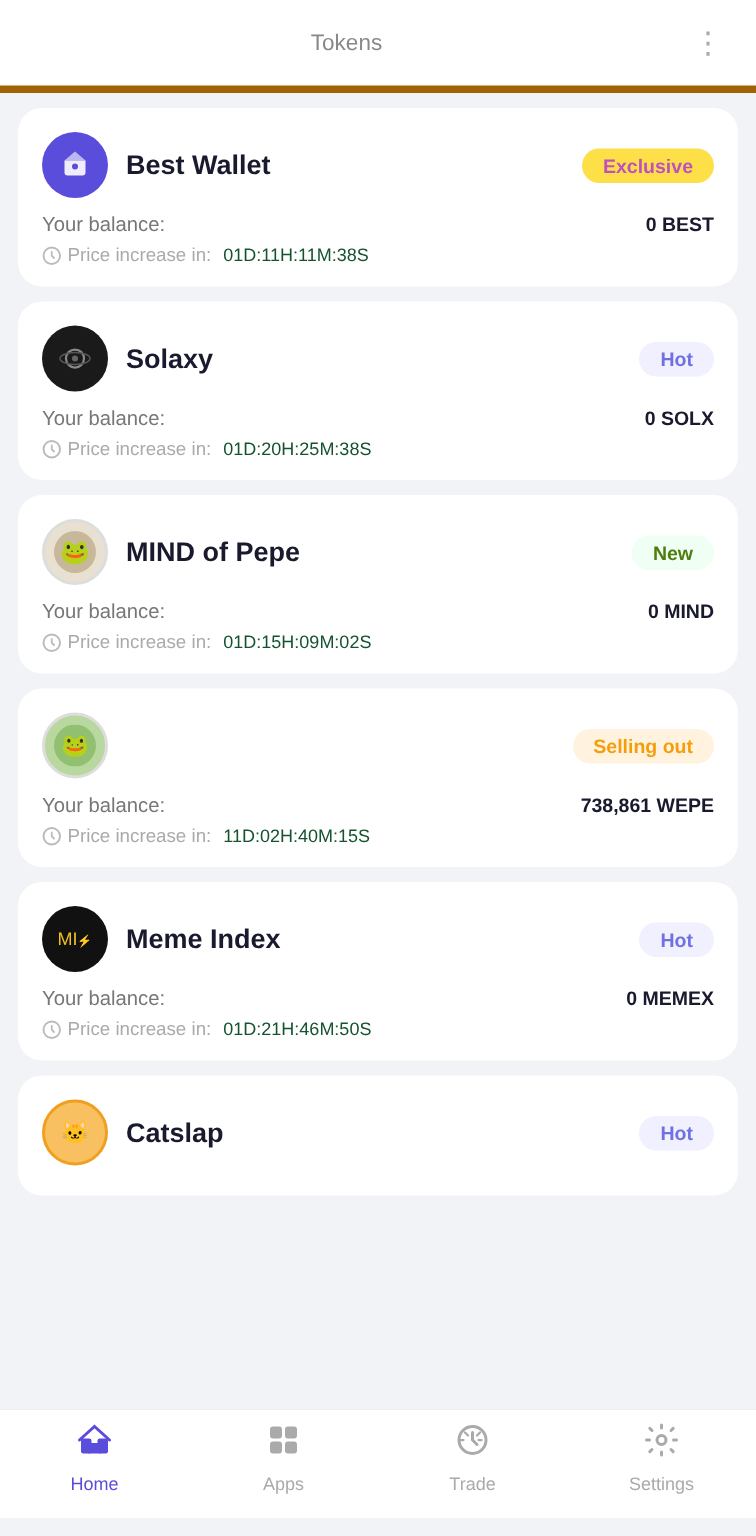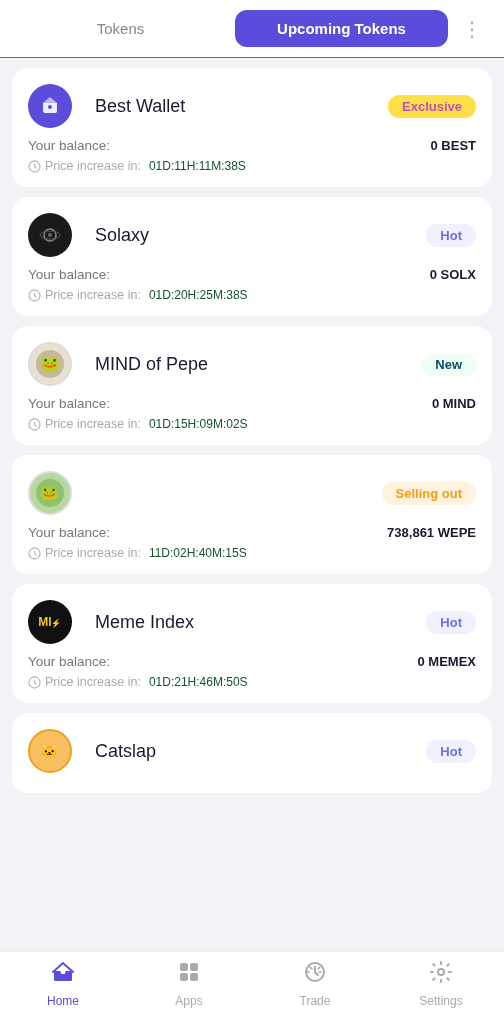--- a/index.html
+++ b/index.html
@@ -13,21 +13,21 @@
       flex-direction: column;
     }
 
     
     .tab-switcher {
       display: flex;
       align-items: center;
       background: #fff;
       padding: 10px 14px;
       gap: 8px;
-      border-bottom: 1px solid #a16207;
+      border-bottom: 5px solid #a16207;
     }
     .tab-btn {
       flex: 1;
       padding: 10px 0;
       border-radius: 12px;
       border: none;
       cursor: pointer;
       font-size: 15px;
       font-weight: 500;
     }
@@ -88,42 +88,41 @@
       border-radius: 50%;
       display: flex;
       align-items: center;
       justify-content: center;
       font-size: 22px;
       overflow: hidden;
       flex-shrink: 0;
     }
     .token-name {
       font-size: 18px;
-      font-weight: 400;
+      font-weight: 700;
       color: #1a1a2e;
-      margin-left: 11px;
     }
 
     .badge {
       border-radius: 20px;
       padding: 4px 14px;
       font-size: 13px;
       font-weight: 600;
     }
     .badge-exclusive {
       background: #fde047;
       color: #c050c0;
     }
     .badge-hot {
       background: #f0f0ff;
       color: #7070e0;
     }
     .badge-new {
       background: #f0fff4;
-      color: #0c4a6e;
+      color: #4d7c0f;
     }
     .badge-selling {
       background: #fff3e0;
       color: #f59e0b;
     }
 
     .token-row {
       display: flex;
       align-items: center;
       justify-content: space-between;
@@ -159,21 +158,21 @@
 
     
     .bottom-nav {
       display: flex;
       align-items: center;
       justify-content: space-around;
       background: #fff;
       border-top: 1px solid #eee;
       padding: 8px 0 16px;
       position: sticky;
-      bottom: 0;
+      bottom: 12px;
     }
     .nav-item {
       display: flex;
       flex-direction: column;
       align-items: center;
       gap: 4px;
       cursor: pointer;
       flex: 1;
     }
     .nav-label {
@@ -197,21 +196,20 @@
     }
     .icon-solaxy {
       background: #1a1a1a;
     }
   </style>
 </head>
 <body>
 
 <div class="tab-switcher">
   <button class="tab-btn inactive">Tokens</button>
-  <button class="tab-btn active">Upcoming Tokens</button>
   <button class="tab-more">
     <span>⋮</span>
   </button>
 </div>
 
 <div class="token-list" id="token-list-container">
 <div class="token-card">
     <div class="token-card-header">
       <div class="token-left">
         <div class="token-icon icon-best-wallet">
@@ -323,21 +321,21 @@
       </svg>
       <span>Price increase in:</span>
       <span class="timer-value">11D:02H:40M:15S</span>
     </div>
 
   </div>
     <div class="token-card">
     <div class="token-card-header">
       <div class="token-left">
         <div class="token-icon" style="background:#111;border-radius:50%;">
-      <div style="color:#f0c020;font-size:12px;font-weight:700;line-height:1;">MI<span style="color:#e8e8e8;font-size:8px;">⚡</span></div>
+      <div style="color:#f0c020;font-size:12px;font-weight:400;line-height:1;">MI<span style="color:#e8e8e8;font-size:8px;">⚡</span></div>
     </div>
         <span class="token-name">Meme Index</span>
       </div>
       <span class="badge badge-hot">Hot</span>
     </div>
 
     <div class="token-row">
       <span>Your balance:</span>
       <span class="token-balance-value">0 MEMEX</span>
     </div>

